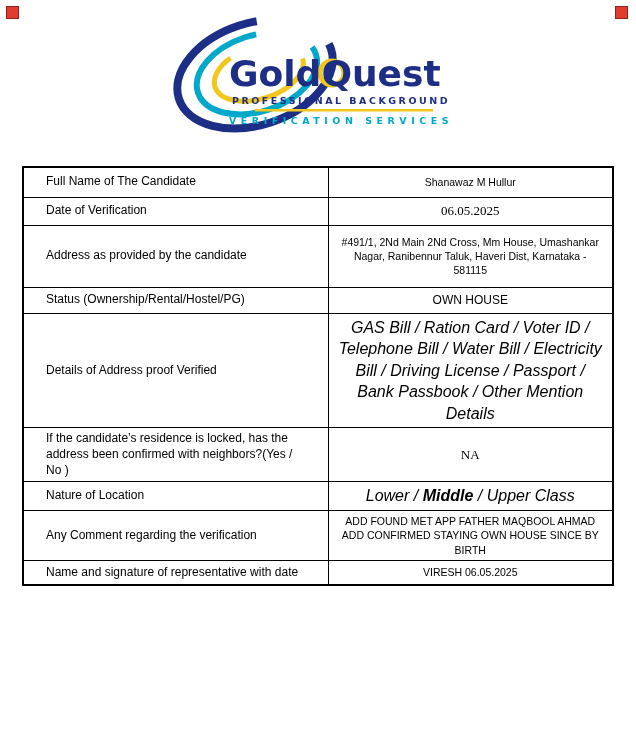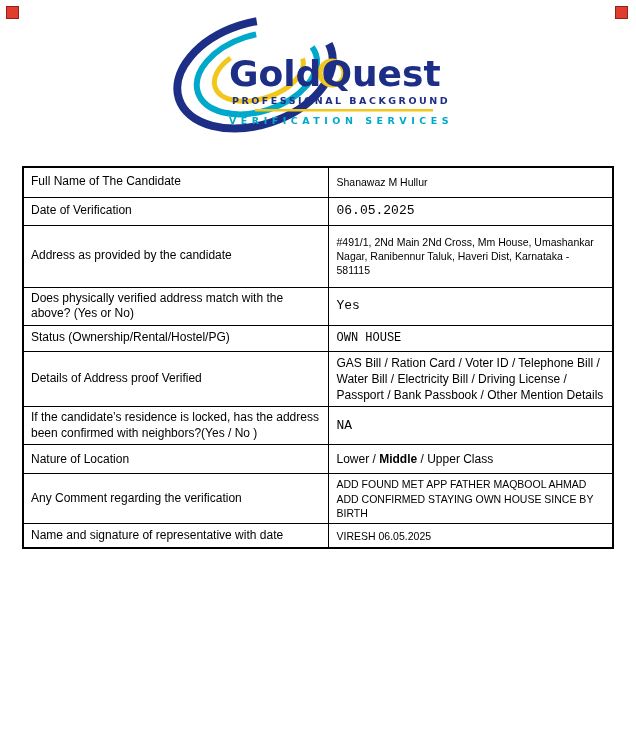--- a/index.html
+++ b/index.html
@@ -33,32 +33,33 @@
     margin: 24px auto 0;
     table-layout: fixed;
     border: 2px solid #000;
   }
   table.report td {
     border: 1px solid #000;
     vertical-align: middle;
   }
   td.label {
     width: 305px;
-    padding: 3px 7px;
+    padding: 3px 22px;
     font-size: 12px;
     line-height: 1.3;
   }
   td.value {
+    text-align: center;
     padding: 3px 8px;
     line-height: 1.35;
   }
-  .v-serif  { font-family: Liberation Mono, monospace; font-size: 13px; margin-left: 10px; }
-  .v-serif-sm { font-family: Liberation Mono, monospace; font-size: 12px; }
+  .v-serif  { font-family: Liberation Serif, serif; font-size: 13px; margin-left: 10px; }
+  .v-serif-sm { font-family: Liberation Sans, sans-serif; font-size: 12px; }
   .v-sans   { font-size: 10.5px; }
-  .v-sans12 { font-size: 12px; }
+  .v-sans12 { font-size: 16px; font-style: italic; }
   .bold { font-weight: bold; margin-top: 40px; }
 </style>
 </head>
 <body>
 
 <div class="marker tl"></div>
 <div class="marker tr"></div>
 
 <div class="logo-wrap">
   <svg width="310" height="126" viewBox="0 0 310 126">
@@ -82,24 +83,20 @@
       <td class="value v-sans">Shanawaz M Hullur</td>
     </tr>
     <tr style="height:28px">
       <td class="label">Date of Verification</td>
       <td class="value v-serif">06.05.2025</td>
     </tr>
     <tr style="height:62px">
       <td class="label">Address as provided by the candidate</td>
       <td class="value v-sans">#491/1, 2Nd Main 2Nd Cross, Mm House, Umashankar Nagar, Ranibennur Taluk, Haveri Dist, Karnataka - 581115</td>
     </tr>
-    <tr style="height:33px">
-      <td class="label">Does physically verified address match with the above? (Yes or No)</td>
-      <td class="value v-serif">Yes</td>
-    </tr>
     <tr style="height:26px">
       <td class="label">Status (Ownership/Rental/Hostel/PG)</td>
       <td class="value v-serif-sm">OWN HOUSE</td>
     </tr>
     <tr style="height:50px">
       <td class="label">Details of Address proof Verified</td>
       <td class="value v-sans12">GAS Bill / Ration Card / Voter ID / Telephone Bill / Water Bill / Electricity Bill / Driving License / Passport / Bank Passbook / Other Mention Details</td>
     </tr>
     <tr style="height:31px">
       <td class="label">If the candidate’s residence is locked, has the address been confirmed with neighbors?(Yes / No )</td>

